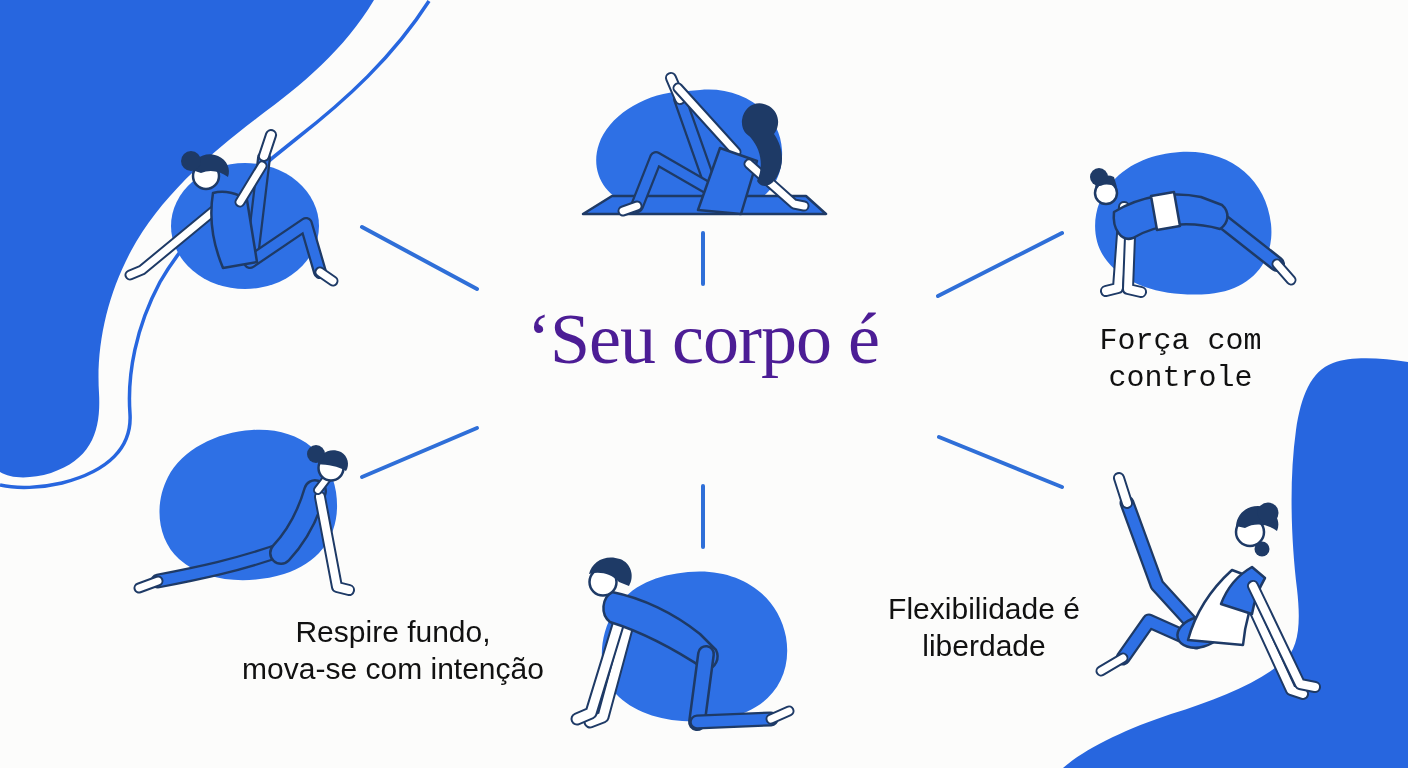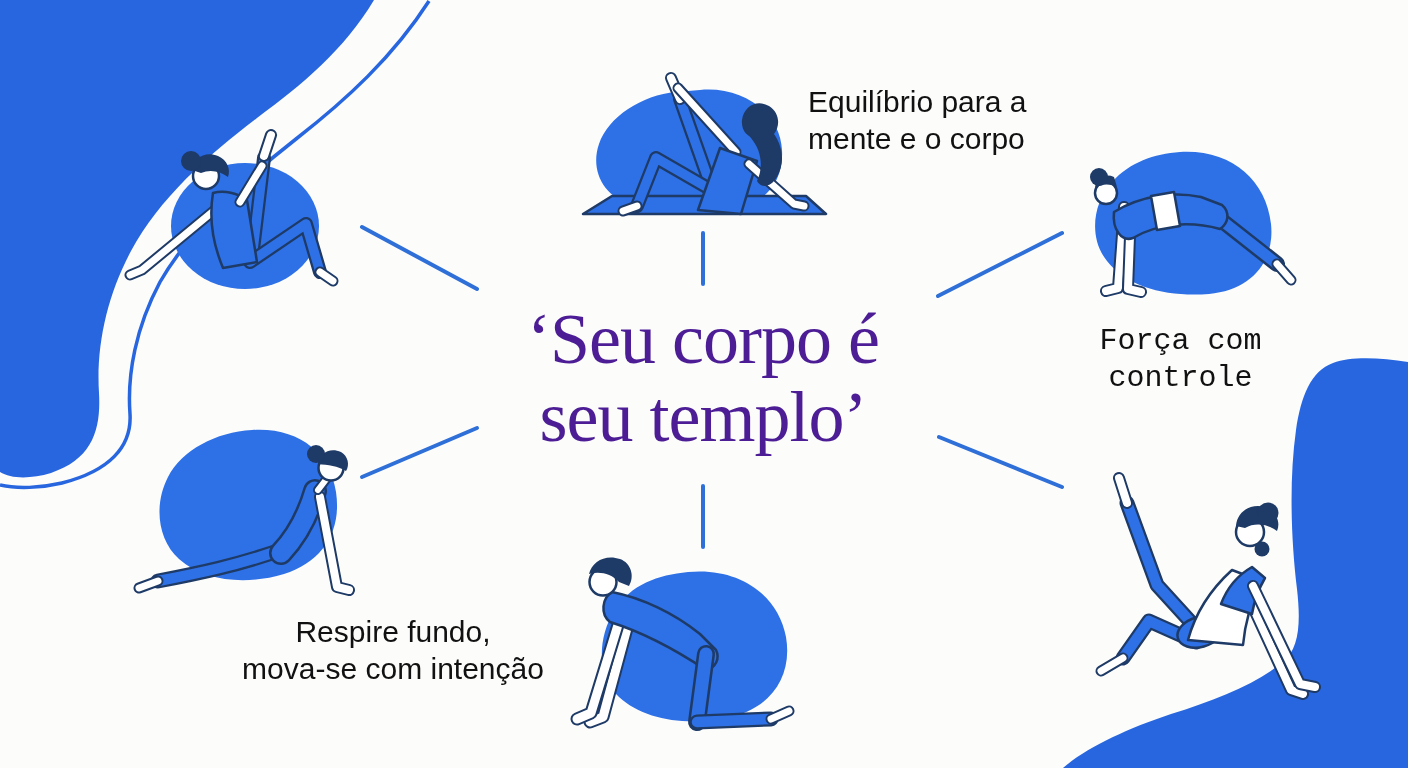--- a/index.html
+++ b/index.html
@@ -166,34 +166,33 @@
       <path class="limbW" stroke-width="8" d="M1253,586 L1300,684 L1315,687"></path>
       <circle class="skinF" cx="1250" cy="532" r="14"></circle>
       <path class="hair" d="M1236,526 C1237,512 1250,503 1265,507 C1276,511 1281,522 1277,531 C1268,524 1255,522 1245,528 Z"></path>
       <circle class="hair" cx="1268" cy="513" r="10.5"></circle>
       <circle class="hair" cx="1262" cy="549" r="7.5"></circle>
     </g>
   </svg>
 
   <div class="quote">
     <div>‘Seu corpo é</div>
-    <div>seu templo’</div>
   </div>
 
   <div class="caption cap-center" id="cap-top-left">
   </div>
 
-  <div class="caption" id="cap-top-center">
-    <div>Equilíbrio para a</div>
-    <div>mente e o corpo</div>
-  </div>
 
   <div class="caption cap-center" id="cap-top-right">
     <div>Força com controle</div>
   </div>
 
   <div class="caption cap-center" id="cap-bottom-left">
     <div>Respire fundo,</div>
     <div>mova-se com intenção</div>
   </div>
 
+  <div class="caption cap-center" id="cap-bottom-right">
+    <div>Flexibilidade é</div>
+    <div>liberdade</div>
+  </div>
 
 </div>
 
 </body></html>

